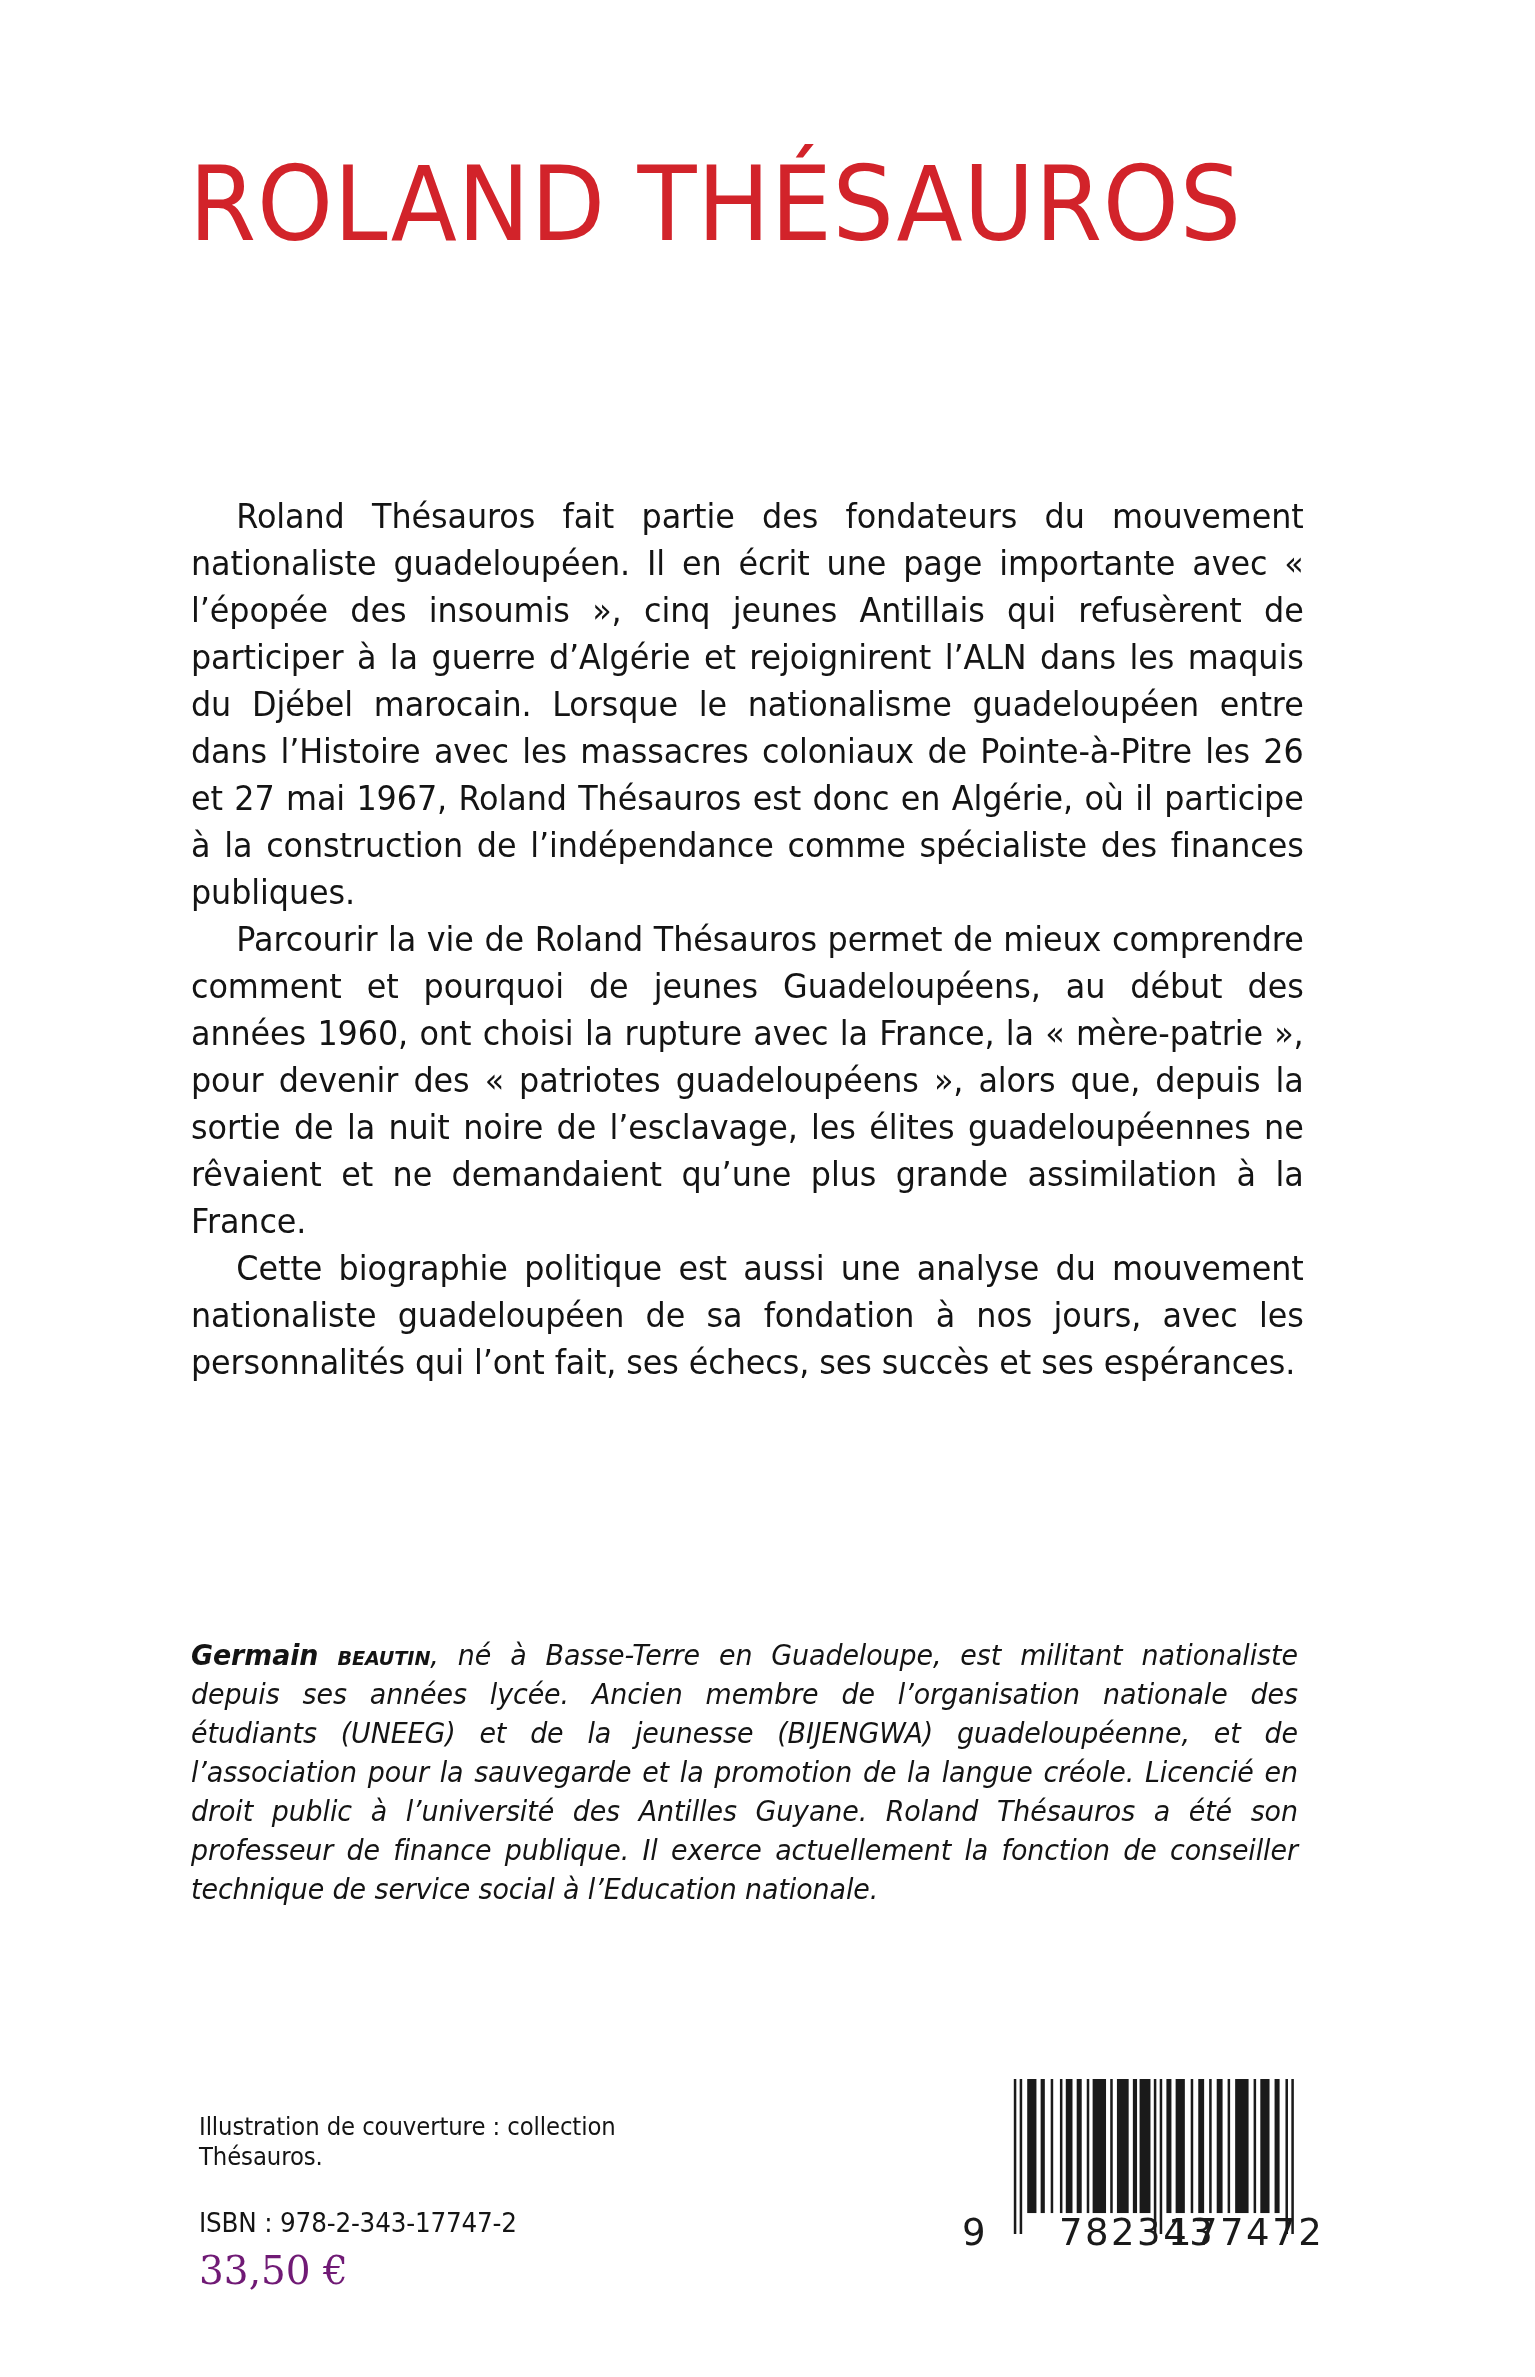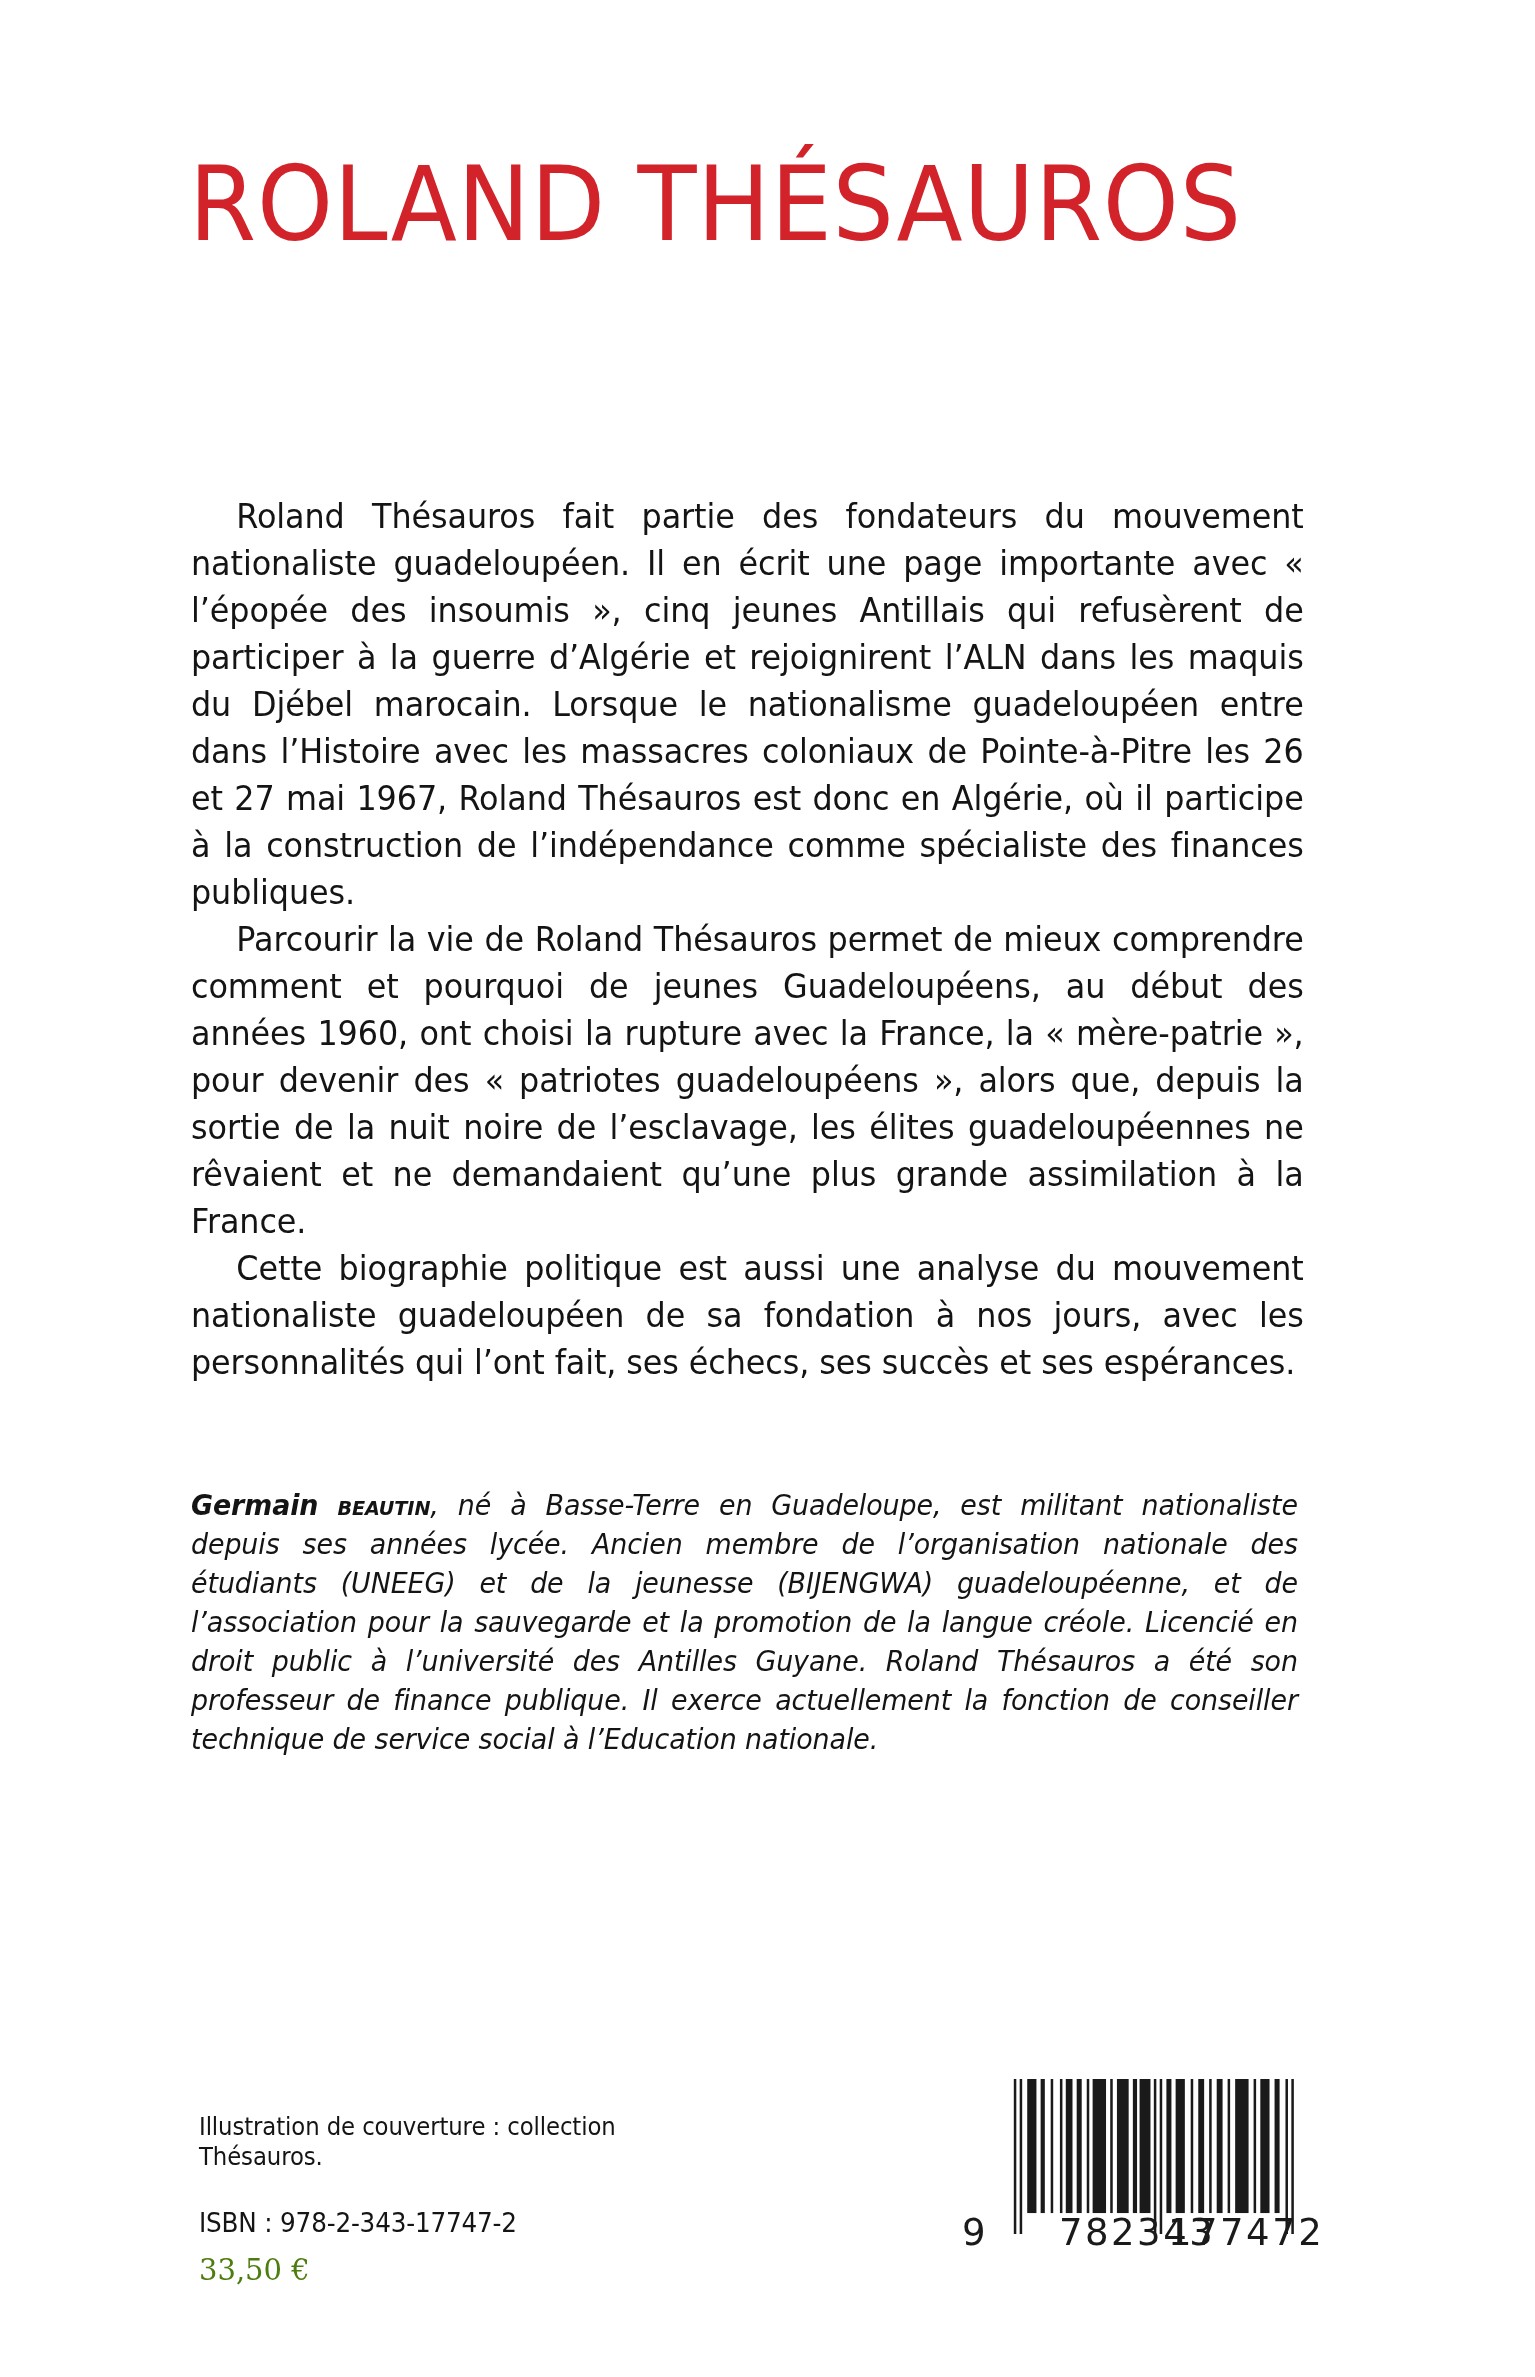--- a/index.html
+++ b/index.html
@@ -61,21 +61,21 @@
     transform: scaleX(0.965);
     transform-origin: left top;
     letter-spacing: -0.1px;
   }
   .blurb p:last-child { text-align-last: left; }
 
   
   .bio {
     position: absolute;
     left: 191px;
-    top: 1486px;
+    top: 1636px;
     width: 1153px;
   }
   .bio p {
     margin: 0;
     text-align: justify;
     font-family: "DejaVu Sans", "Liberation Sans", sans-serif;
     font-style: italic;
     font-size: 28px;
     line-height: 39px;
     color: #141414;
@@ -117,23 +117,23 @@
     font-size: 26px;
     line-height: 32px;
     color: #141414;
     letter-spacing: -0.2px;
     transform: scaleX(0.95);
     transform-origin: left top;
   }
   .price-line {
     margin-top: 8.4px;
     font-family: "DejaVu Serif", "Liberation Serif", serif;
-    font-size: 29px;
+    font-size: 39px;
     line-height: 47px;
-    color: #4d7c0f;
+    color: #701a75;
     letter-spacing: 0px;
   }
 
   
   .barcode-area {
     position: absolute;
     left: 992px;
     top: 2079px;
     width: 327px;
   }

